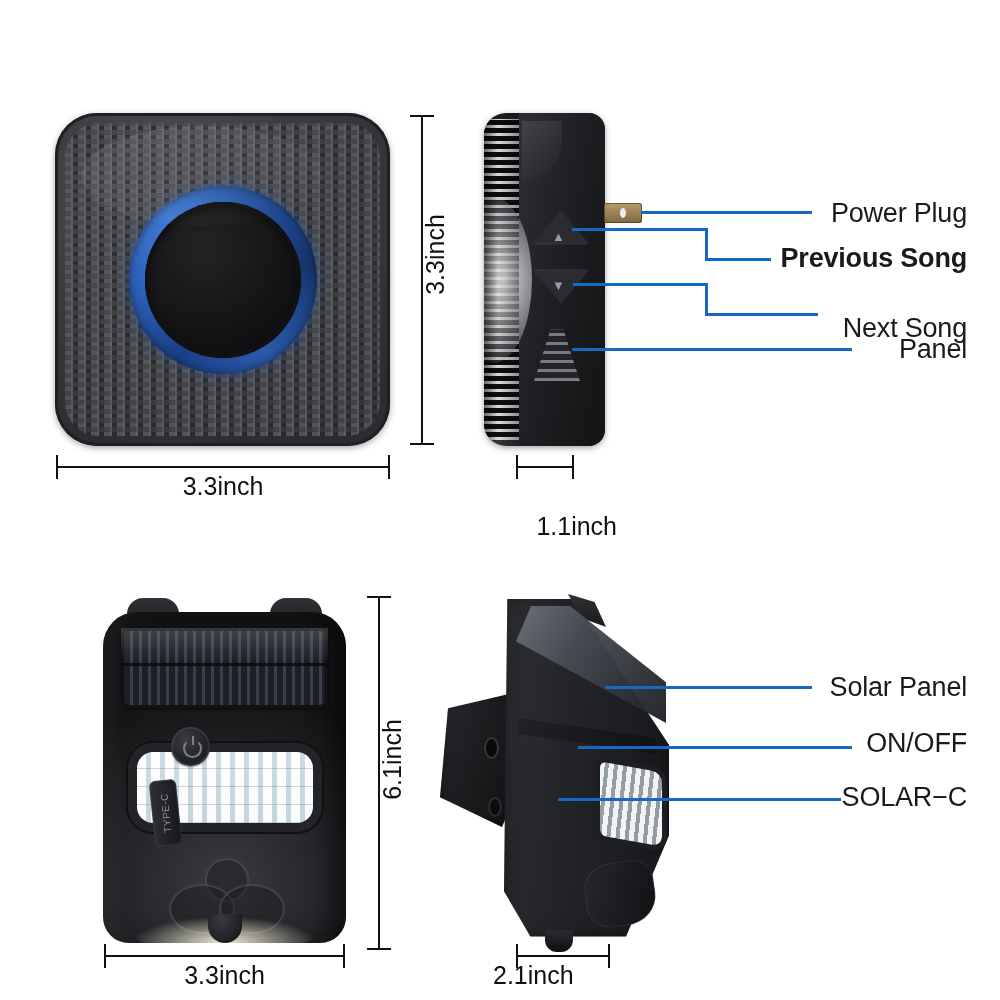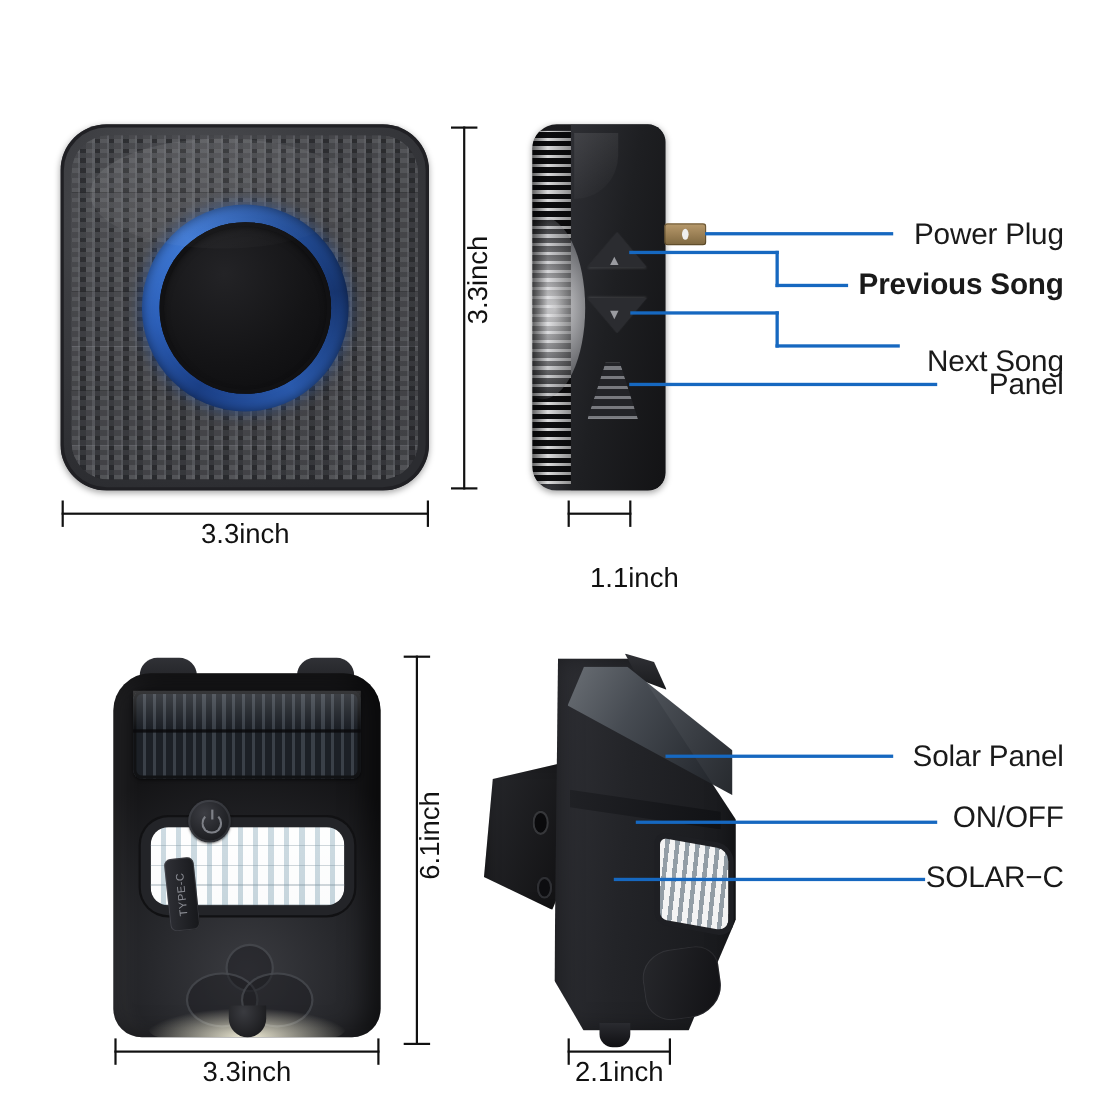--- a/index.html
+++ b/index.html
@@ -617,21 +617,21 @@
 
   <div class="sen-typec">
     <span class="sen-typec-text">TYPE-C</span>
   </div>
 
   <div class="sen-side-lens"></div>
   <div class="sen-side-vent"></div>
   <div class="sen-side-foot"></div>
 
   <div class="dim-h" style="left:516px; top:955px; width:94px;"></div>
-  <div class="dim-text" style="left:493px; top:961px; width:140px; text-align:center;">2.1inch</div>
+  <div class="dim-text" style="left:493px; top:961px; width:140px; ">2.1inch</div>
 
   <div class="lead-line" style="left:605px; top:686px; width:207px;"></div>
   <div class="callout-label" style="top:672px;">Solar Panel</div>
 
   <div class="lead-line" style="left:578px; top:746px; width:274px;"></div>
   <div class="callout-label" style="top:728px;">ON/OFF</div>
 
   <div class="lead-line" style="left:558px; top:798px; width:283px;"></div>
   <div class="callout-label" style="top:782px;">SOLAR−C</div>
 

